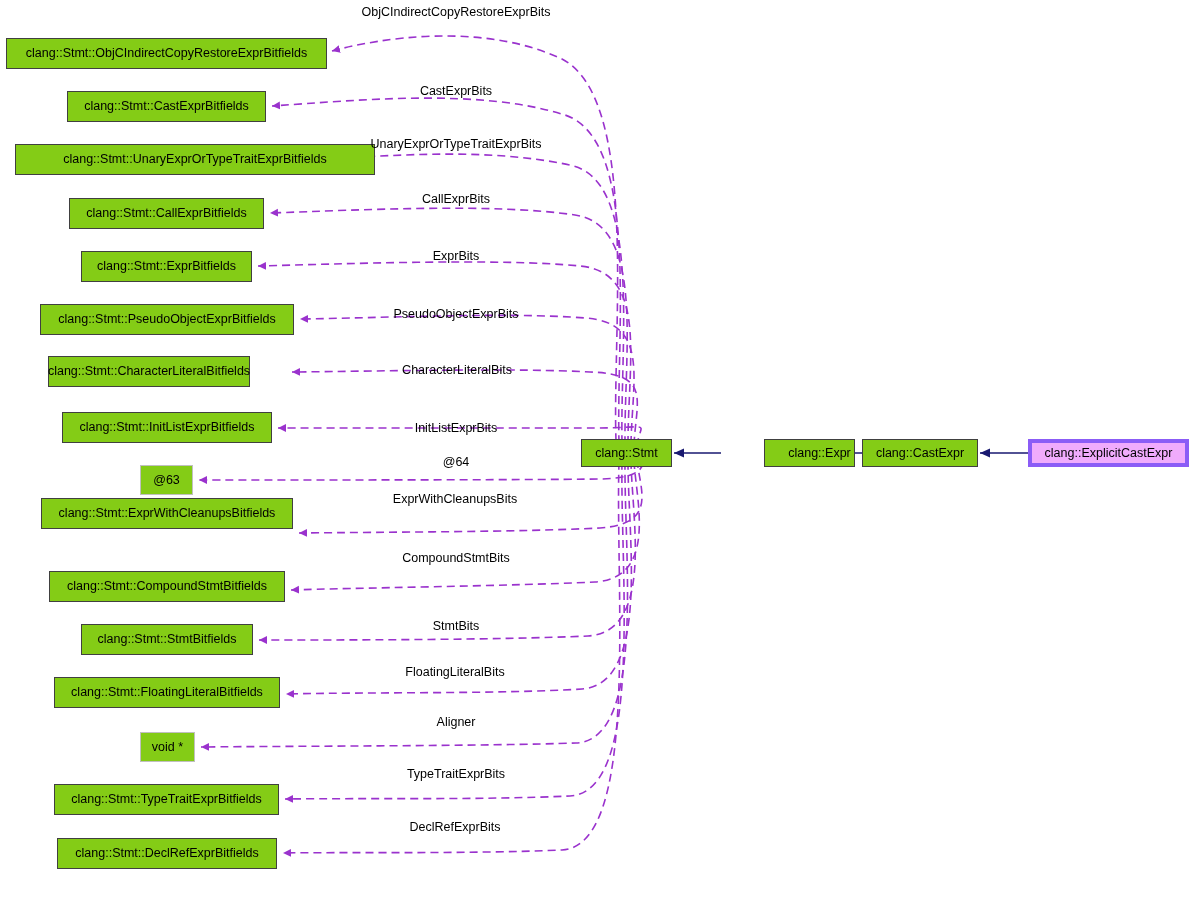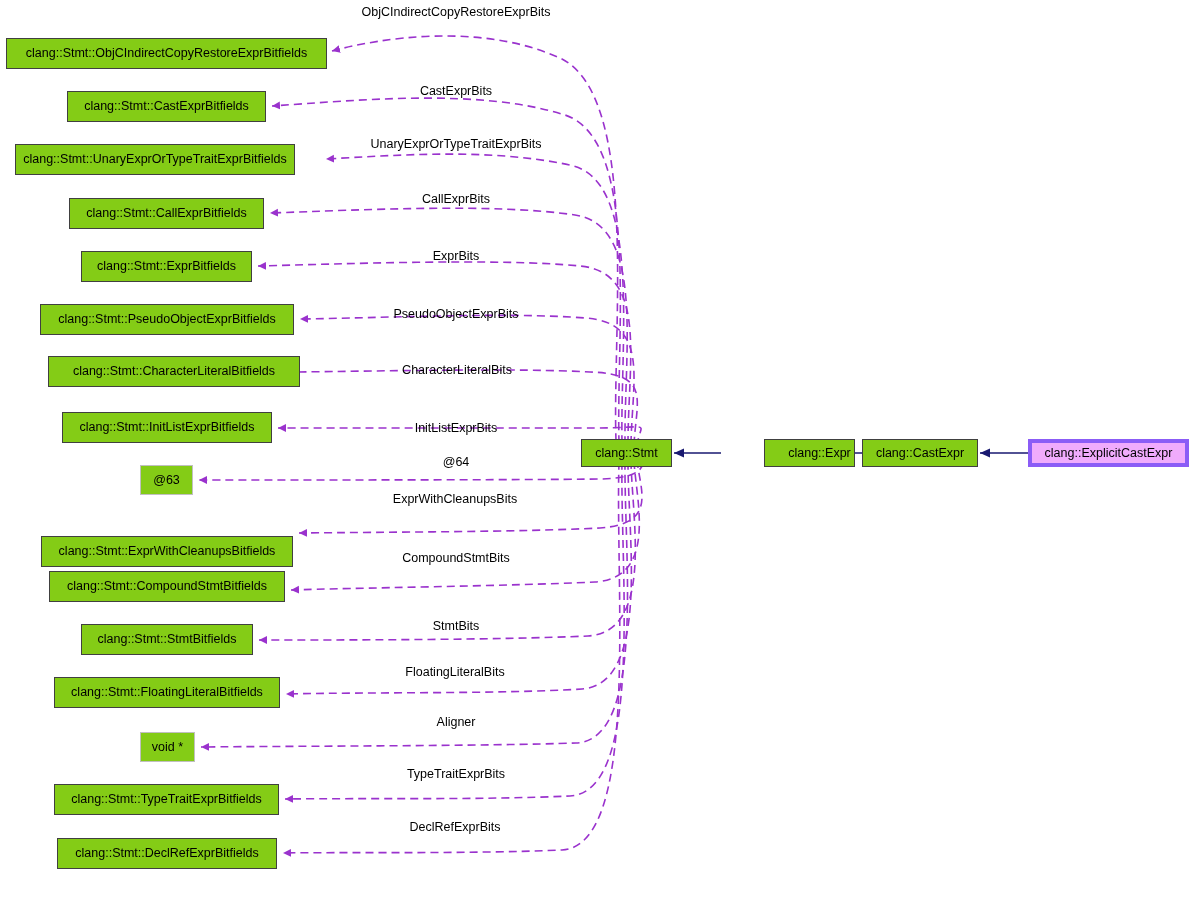--- a/index.html
+++ b/index.html
@@ -95,42 +95,42 @@
       </g>
   </svg>
 
   <div id="node-layer">
       <div class="node" style="left: 6px; top: 38px; width: 321px; height: 31px;">
         <span class="node-label">clang::Stmt::ObjCIndirectCopyRestoreExprBitfields</span>
       </div>
       <div class="node" style="left: 67px; top: 91px; width: 199px; height: 31px;">
         <span class="node-label">clang::Stmt::CastExprBitfields</span>
       </div>
-      <div class="node" style="left: 15px; top: 144px; width: 280px; height: 31px;">
+      <div class="node" style="left: 15px; top: 144px; width: 360px; height: 31px;">
         <span class="node-label">clang::Stmt::UnaryExprOrTypeTraitExprBitfields</span>
       </div>
       <div class="node" style="left: 69px; top: 198px; width: 195px; height: 31px;">
         <span class="node-label">clang::Stmt::CallExprBitfields</span>
       </div>
       <div class="node" style="left: 81px; top: 251px; width: 171px; height: 31px;">
         <span class="node-label">clang::Stmt::ExprBitfields</span>
       </div>
       <div class="node" style="left: 40px; top: 304px; width: 254px; height: 31px;">
         <span class="node-label">clang::Stmt::PseudoObjectExprBitfields</span>
       </div>
-      <div class="node" style="left: 48px; top: 356px; width: 252px; height: 31px; text-align: center;">
+      <div class="node" style="left: 48px; top: 356px; width: 202px; height: 31px; text-align: center;">
         <span class="node-label">clang::Stmt::CharacterLiteralBitfields</span>
       </div>
       <div class="node" style="left: 62px; top: 412px; width: 210px; height: 31px;">
         <span class="node-label">clang::Stmt::InitListExprBitfields</span>
       </div>
       <div class="node light" style="left: 140px; top: 465px; width: 53px; height: 30px; text-align: right;">
         <span class="node-label">@63</span>
       </div>
-      <div class="node" style="left: 41px; top: 498px; width: 252px; height: 31px; margin-top: 38px;">
+      <div class="node" style="left: 41px; top: 498px; width: 252px; height: 31px;">
         <span class="node-label">clang::Stmt::ExprWithCleanupsBitfields</span>
       </div>
       <div class="node" style="left: 49px; top: 571px; width: 236px; height: 31px;">
         <span class="node-label">clang::Stmt::CompoundStmtBitfields</span>
       </div>
       <div class="node" style="left: 81px; top: 624px; width: 172px; height: 31px;">
         <span class="node-label">clang::Stmt::StmtBitfields</span>
       </div>
       <div class="node" style="left: 54px; top: 677px; width: 226px; height: 31px;">
         <span class="node-label">clang::Stmt::FloatingLiteralBitfields</span>

